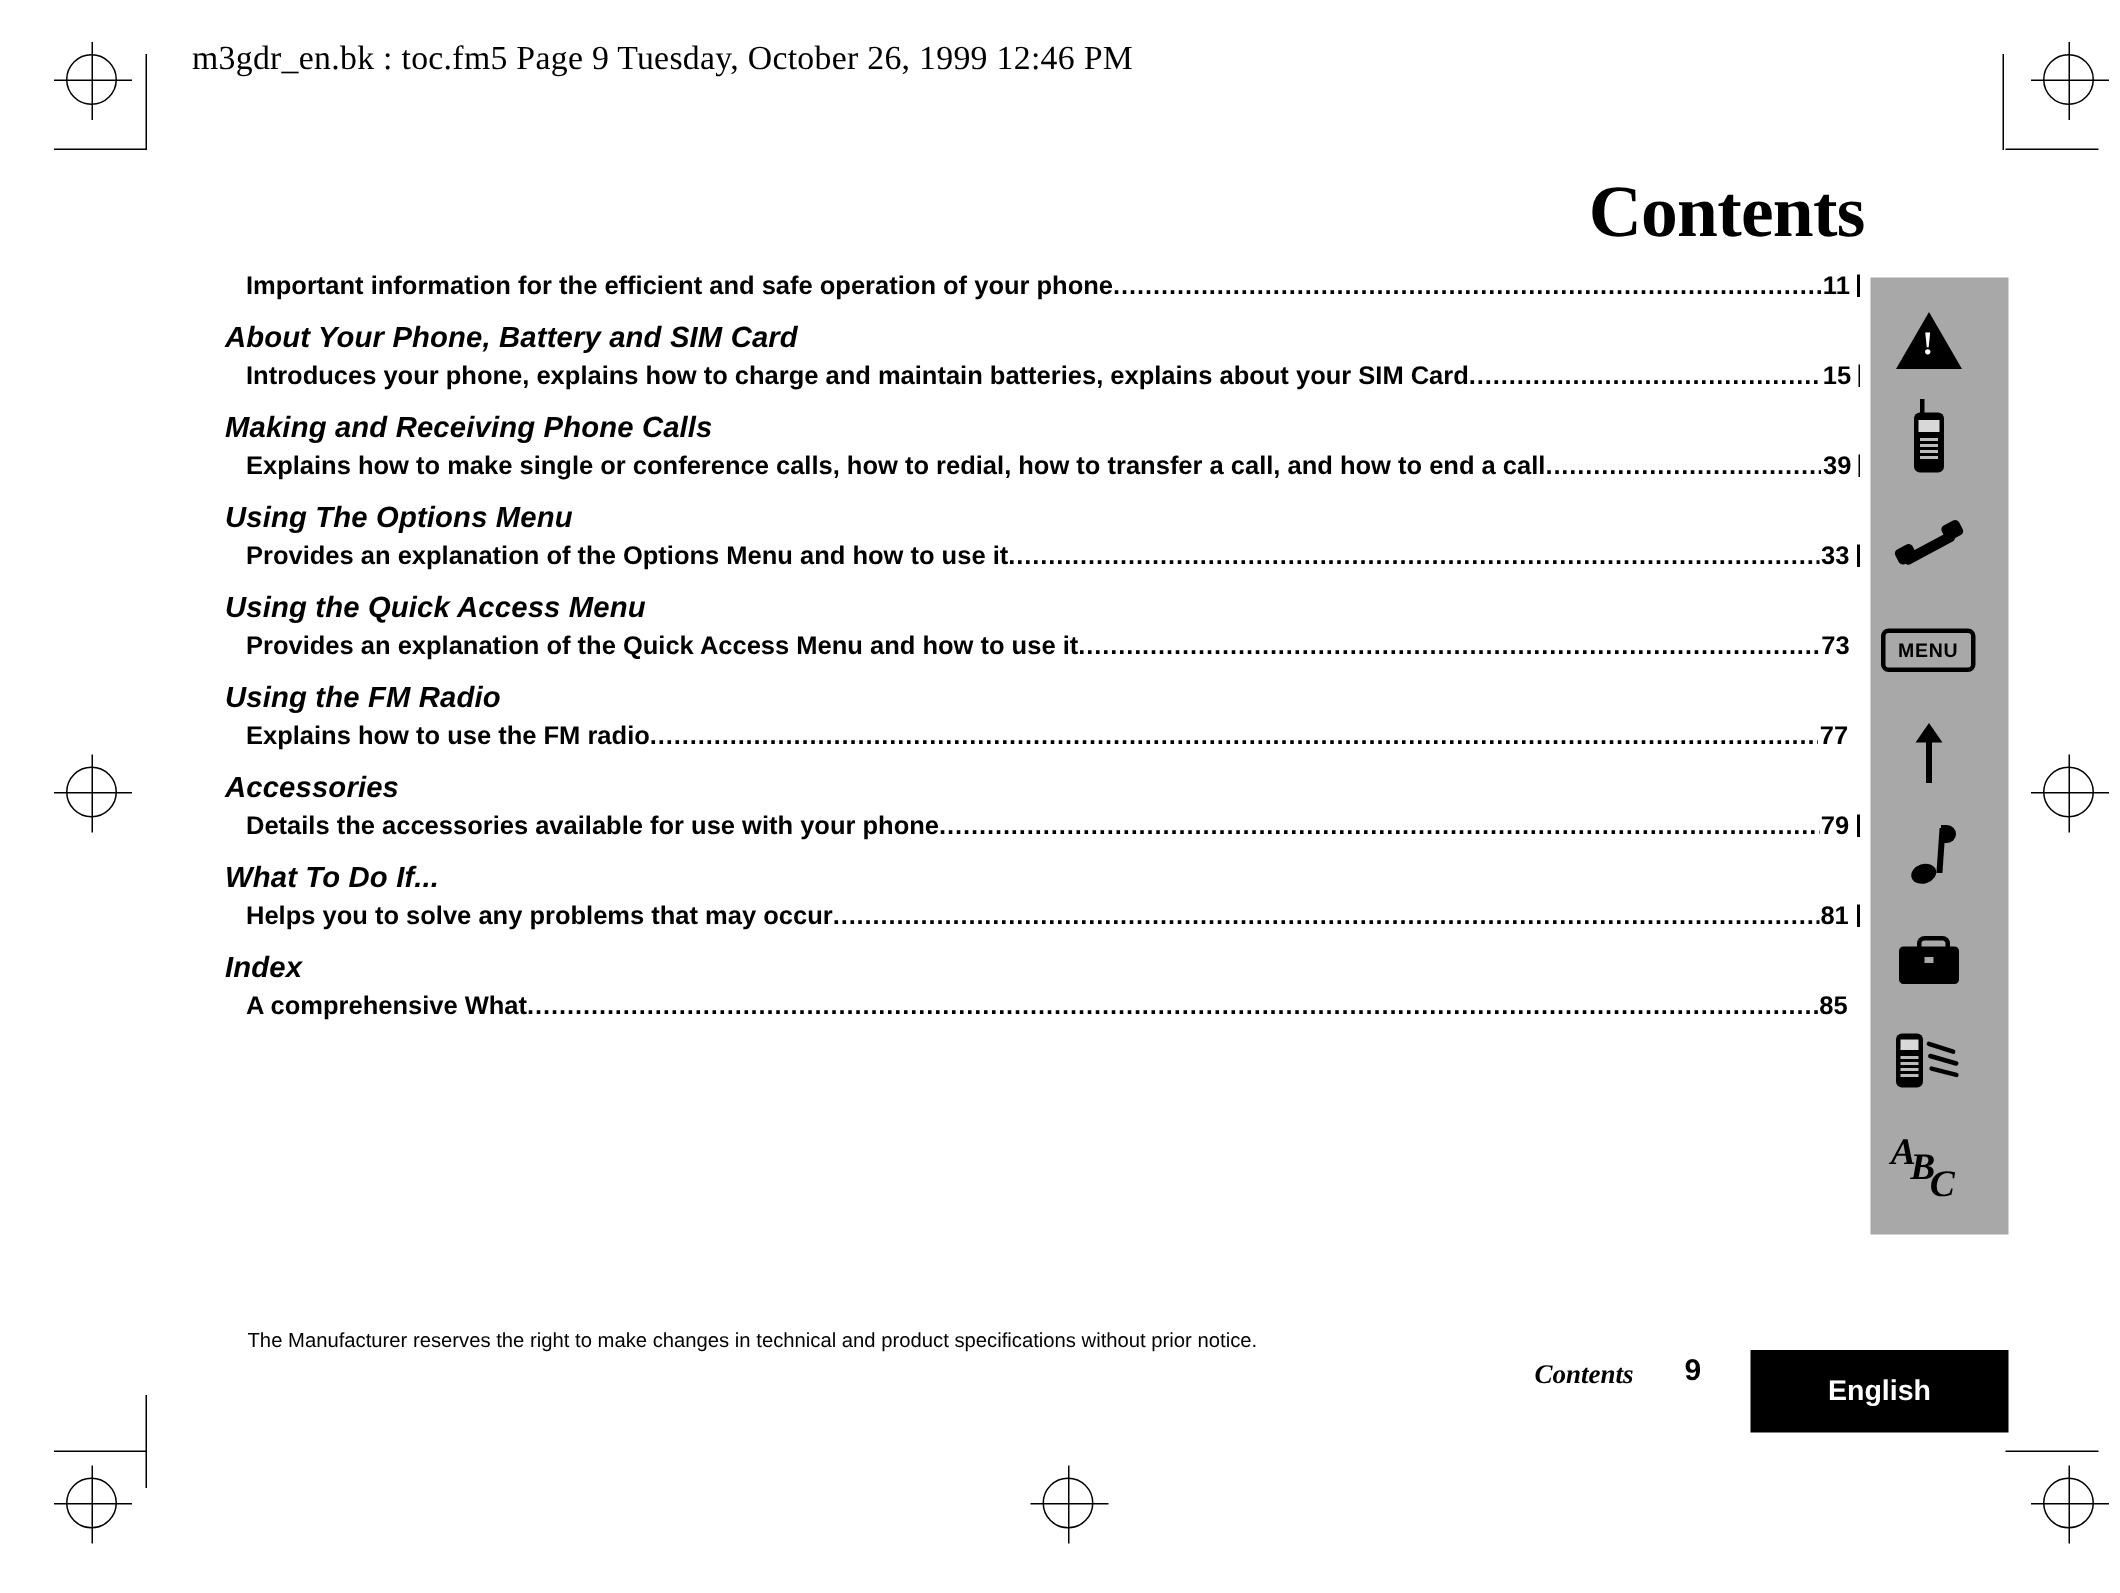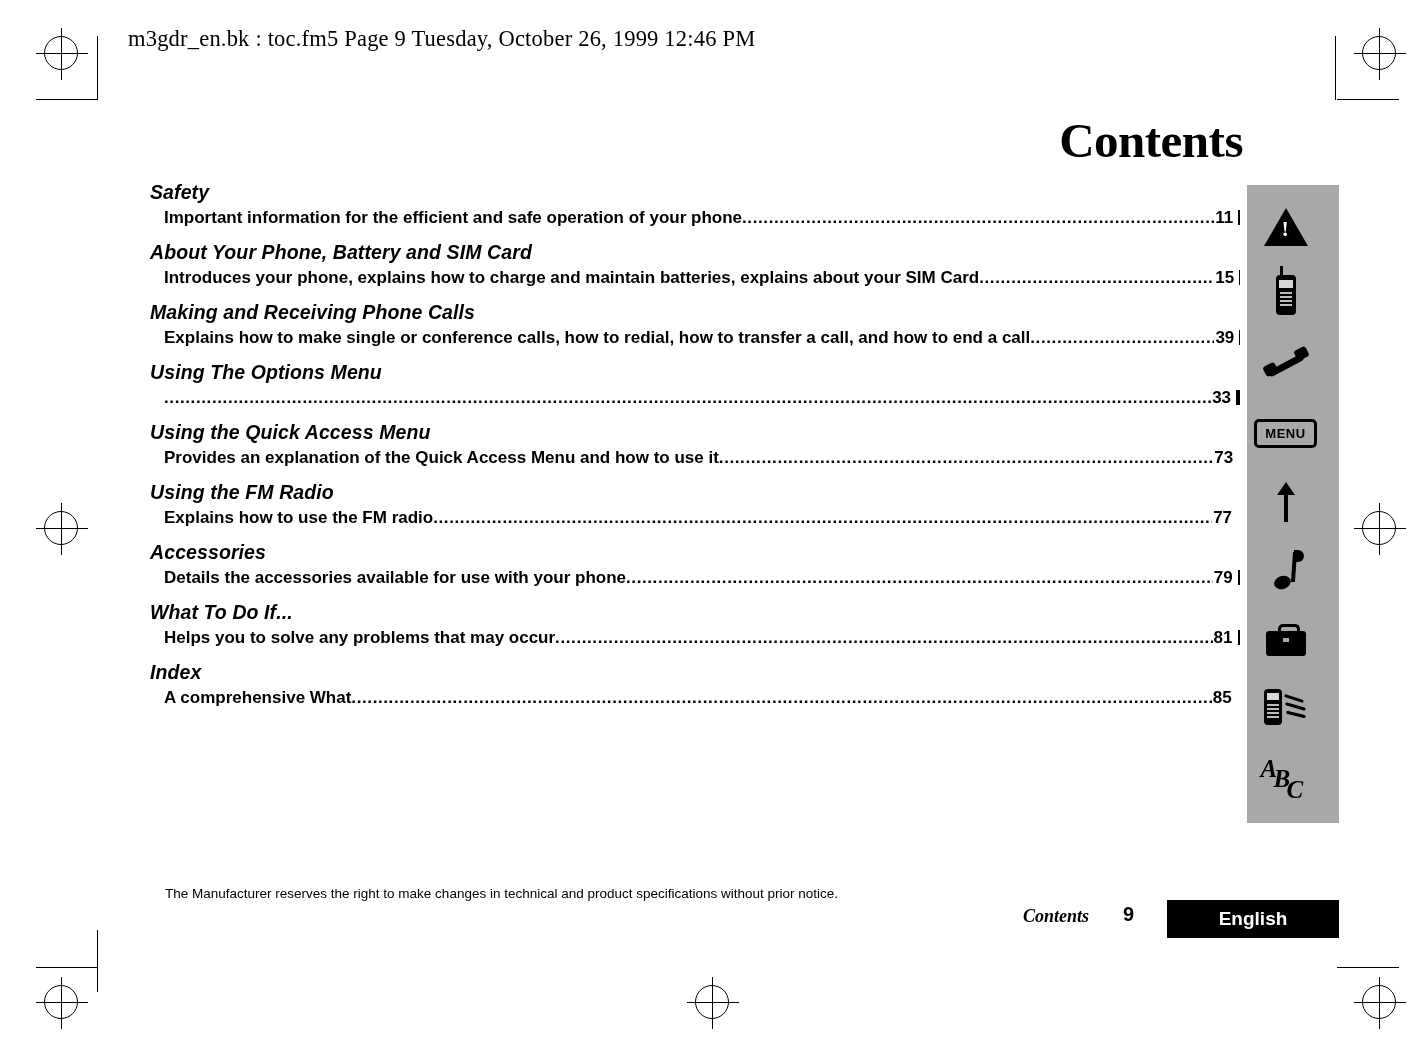--- a/index.html
+++ b/index.html
@@ -401,21 +401,21 @@
     font-family: "Liberation Sans", sans-serif;
     font-weight: bold;
     font-size: 20px;
     color: #000;
   }
   .footer-lang {
     position: absolute;
     left: 1167px;
     top: 900px;
     width: 172px;
-    height: 38px;
+    height: 55px;
     background: #000;
     color: #fff;
     display: flex;
     align-items: center;
     justify-content: center;
     font-family: "Liberation Sans", sans-serif;
     font-weight: bold;
     font-size: 19px;
   }
 </style>
@@ -437,21 +437,20 @@
 <div class="crop-line crop-h-top-r"></div>
 <div class="crop-line crop-h-bot-l"></div>
 <div class="crop-line crop-h-bot-r"></div>
 
 <div class="file-header">m3gdr_en.bk : toc.fm5  Page 9  Tuesday, October 26, 1999  12:46 PM</div>
 
 <div class="page-title">Contents</div>
 
 <div class="toc" id="toc">
     <div class="toc-entry">
-      <div class="toc-chapter">Safety</div>
       <div class="toc-row">
         <span class="toc-desc">Important information for the efficient and safe operation of your phone</span>
         <span class="toc-dots">.......................................................................................................................................................................................................</span>
         <span class="toc-page">11</span>
         <span class="toc-tab"></span>
       </div>
     </div>
     <div class="toc-entry">
       <div class="toc-chapter">About Your Phone, Battery and SIM Card</div>
       <div class="toc-row">
@@ -466,20 +465,21 @@
       <div class="toc-row">
         <span class="toc-desc">Explains how to make single or conference calls, how to redial, how to transfer a call, and how to end a call</span>
         <span class="toc-dots">.......................................................................................................................................................................................................</span>
         <span class="toc-page">39</span>
         <span class="toc-tab"></span>
       </div>
     </div>
     <div class="toc-entry">
       <div class="toc-chapter">Using The Options Menu</div>
       <div class="toc-row">
+        <span class="toc-desc">Provides an explanation of the Options Menu and how to use it</span>
         <span class="toc-dots">.......................................................................................................................................................................................................</span>
         <span class="toc-page">33</span>
         <span class="toc-tab"></span>
       </div>
     </div>
     <div class="toc-entry">
       <div class="toc-chapter">Using the Quick Access Menu</div>
       <div class="toc-row">
         <span class="toc-desc">Provides an explanation of the Quick Access Menu and how to use it</span>
         <span class="toc-dots">.......................................................................................................................................................................................................</span>

